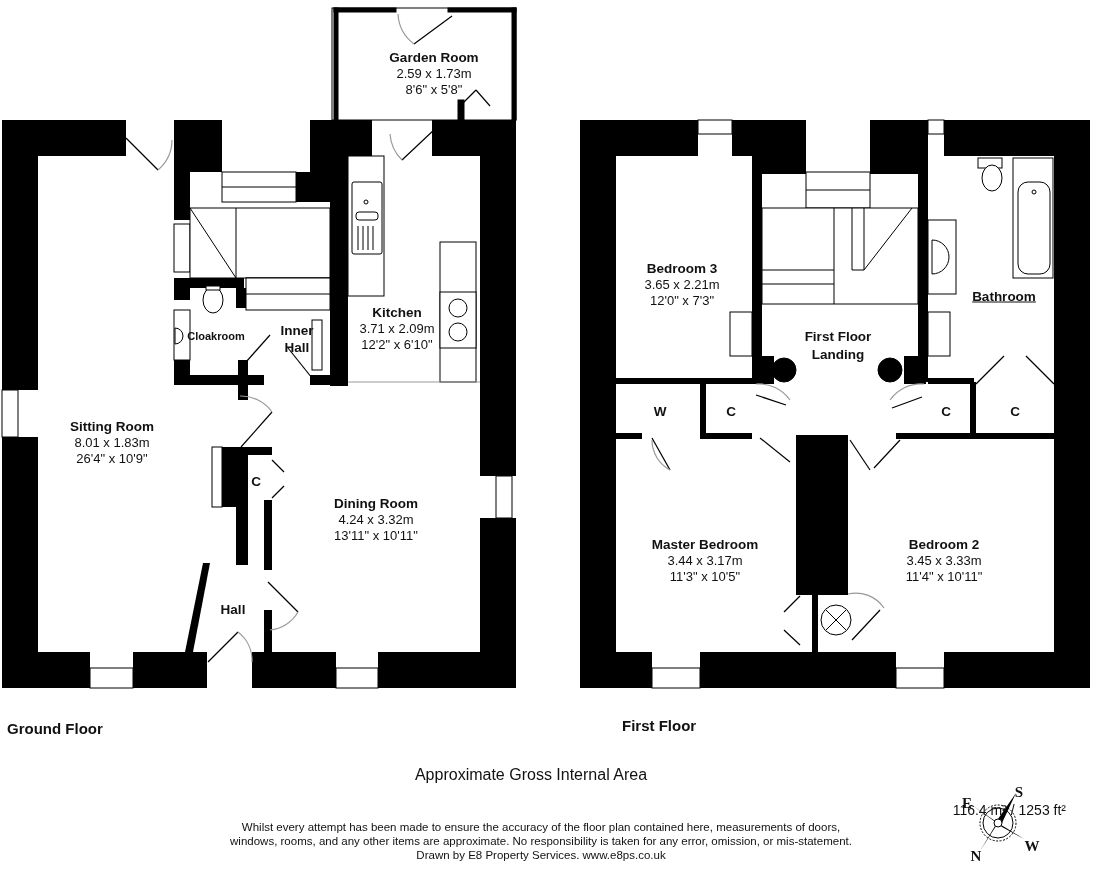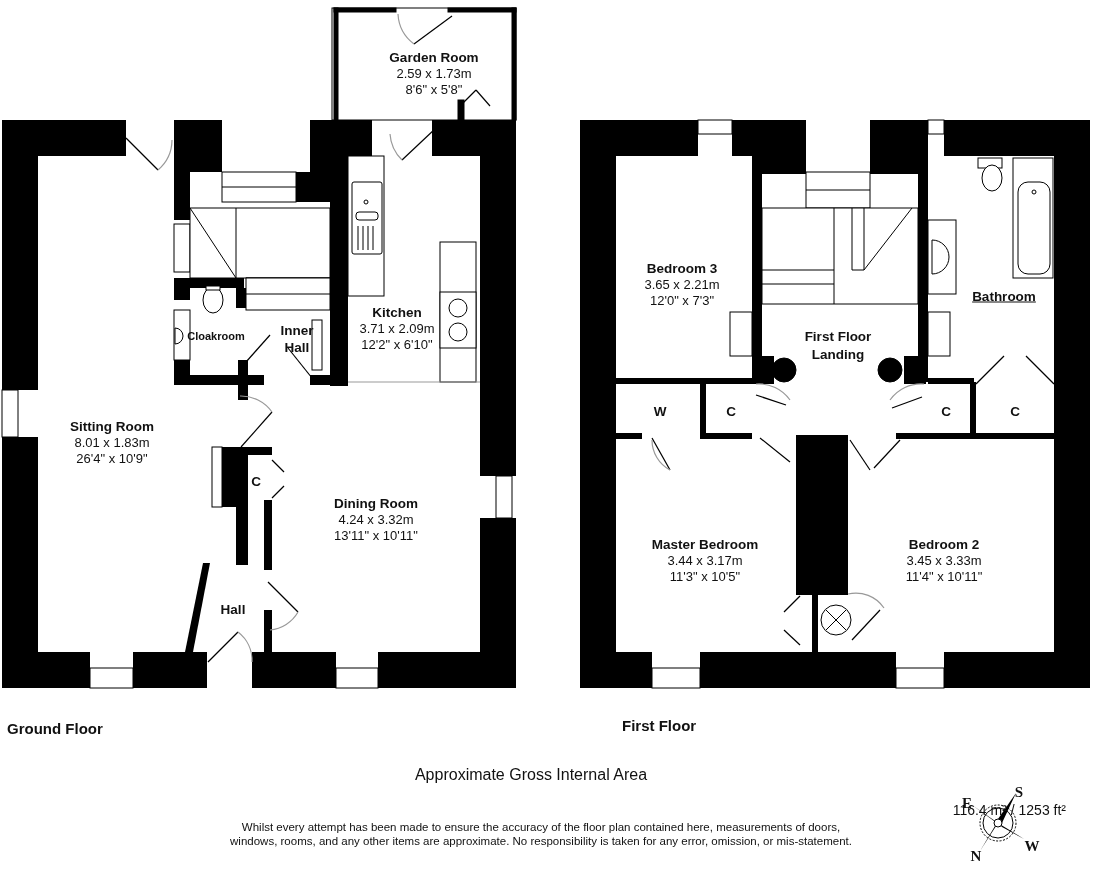--- a/index.html
+++ b/index.html
@@ -276,18 +276,19 @@
 
 <div class="floor-title" style="left:7px; top:720px;">Ground Floor</div>
 <div class="floor-title" style="left:582px; top:717px;margin-left:40px;">First Floor</div>
 
 <div class="area-title">Approximate Gross Internal Area</div>
 <div class="area-val">116.4 m² / 1253 ft²</div>
 
 <div class="disclaimer">
   <div>Whilst every attempt has been made to ensure the accuracy of the floor plan contained here, measurements of doors,</div>
   <div>windows, rooms, and any other items are approximate. No responsibility is taken for any error, omission, or mis-statement.</div>
+  <div>Drawn by E8 Property Services. www.e8ps.co.uk</div>
 </div>
 
 <div class="compass-letter" style="left:967px; top:803px;">E</div>
 <div class="compass-letter" style="left:1019px; top:792px;">S</div>
 <div class="compass-letter" style="left:1032px; top:846px;">W</div>
 <div class="compass-letter" style="left:976px; top:856px;">N</div>
 
 </body></html>

